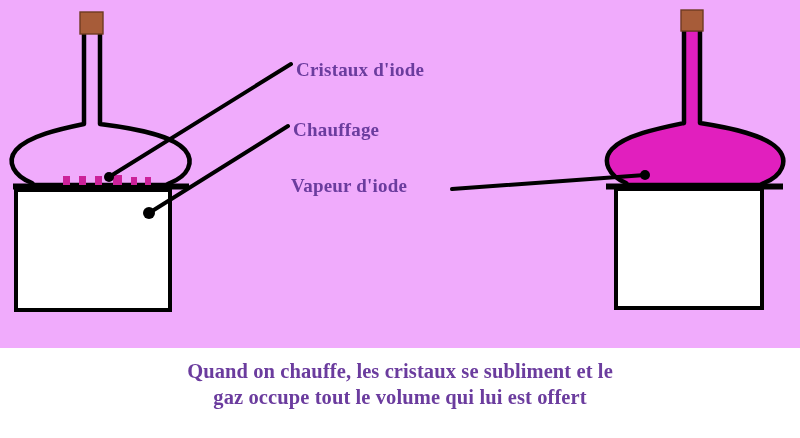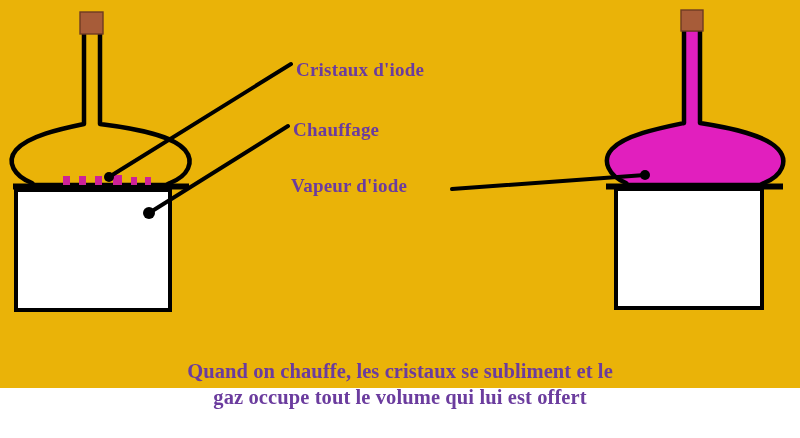--- a/index.html
+++ b/index.html
@@ -10,22 +10,22 @@
   }
   body {
     width: 800px;
     height: 438px;
     overflow: hidden;
     font-family: "Liberation Serif", "DejaVu Serif", serif;
   }
   #stage {
     position: relative;
     width: 800px;
-    height: 388px;
-    background: #eab308;
+    height: 348px;
+    background: #f0abfc;
   }
   #diagram {
     position: absolute;
     left: 0;
     top: 0;
     width: 800px;
     height: 438px;
     display: block;
   }
   .svg-label {

